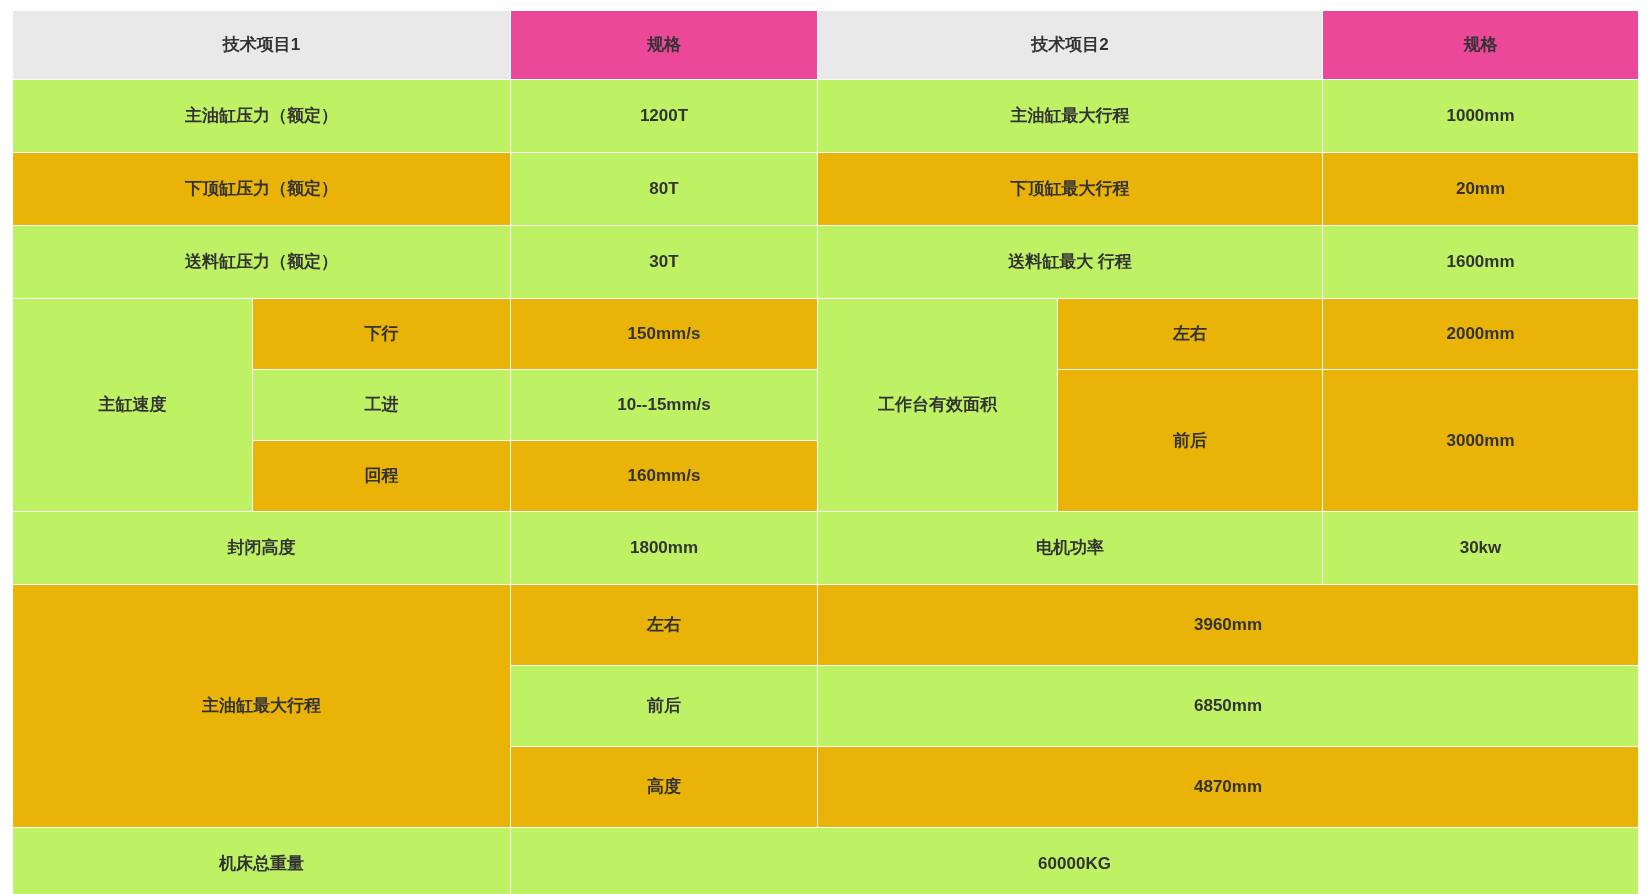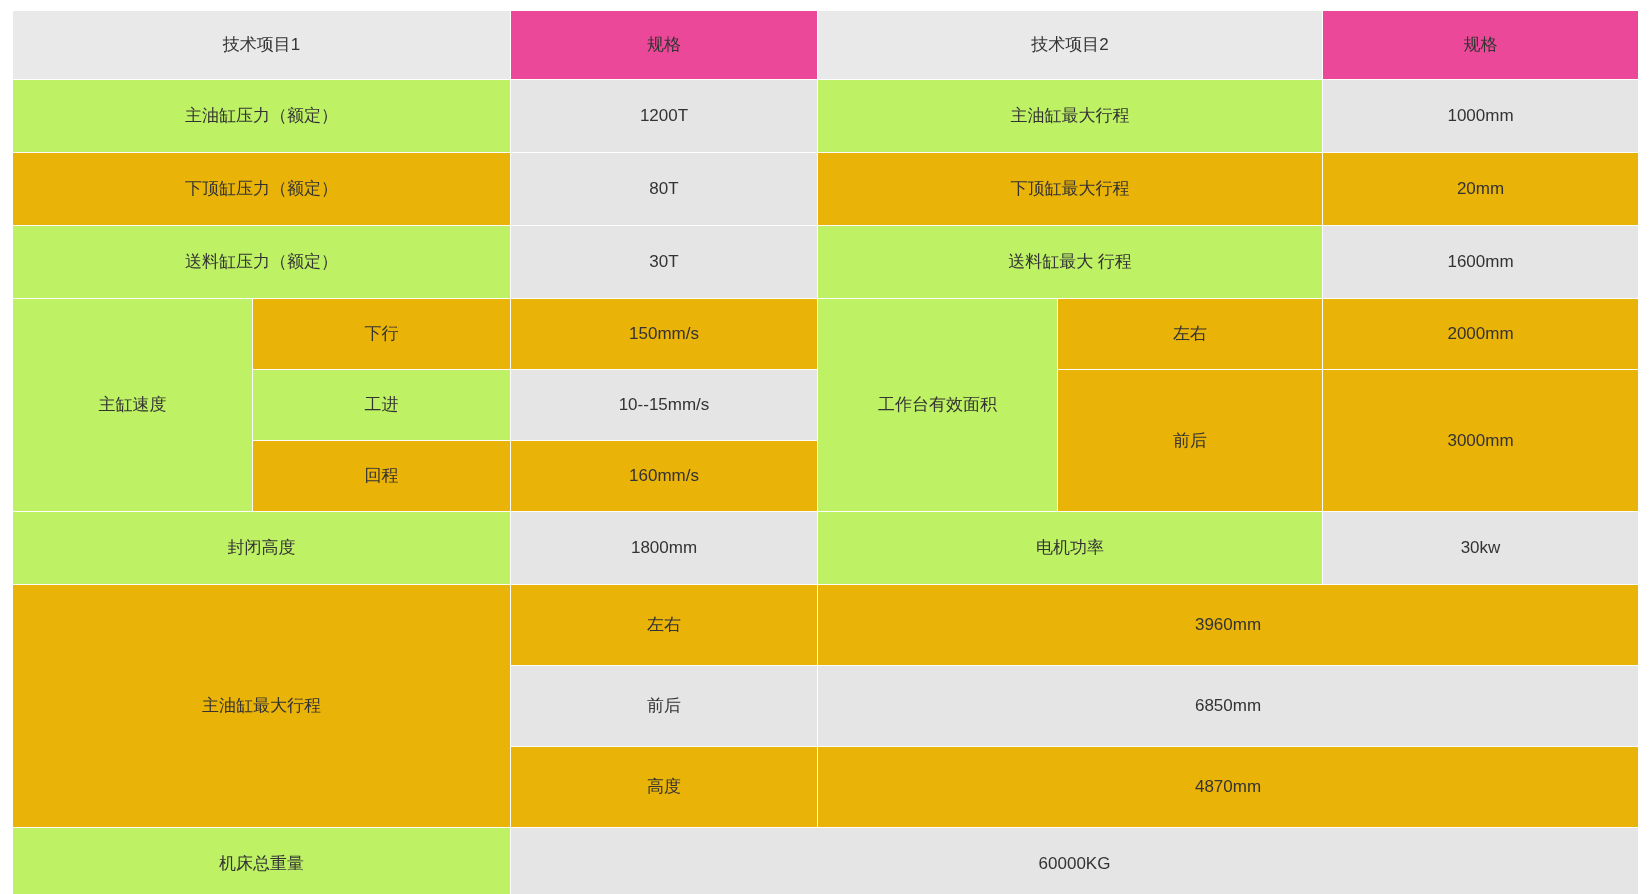--- a/index.html
+++ b/index.html
@@ -25,28 +25,28 @@
     table-layout: fixed;
     font-size: 17px;
   }
   table.spec td {
     border: 1px solid #ffffff;
     text-align: center;
     vertical-align: middle;
     padding: 6px 4px;
     line-height: 1.4;
     color: #333333;
-    font-weight: normal;
+    font-weight: bold;
   }
   
   .sh-head-a { background: #e9e9e9; }
   .sh-head-b { background: #ec4899; }
   .sh-dark   { background: #bef264; }
   .sh-light  { background: #eab308; }
-  .sh-white  { background: #e5e5e5; }
+  .sh-white  { background: #bef264; }
   .h-head { height: 56px; }
   .h-row  { height: 60px; }
   .h-sub  { height: 58px; }
   .h-big  { height: 68px; }
 </style>
 </head>
 <body>
 
 <div class="page">
   <table class="spec">

